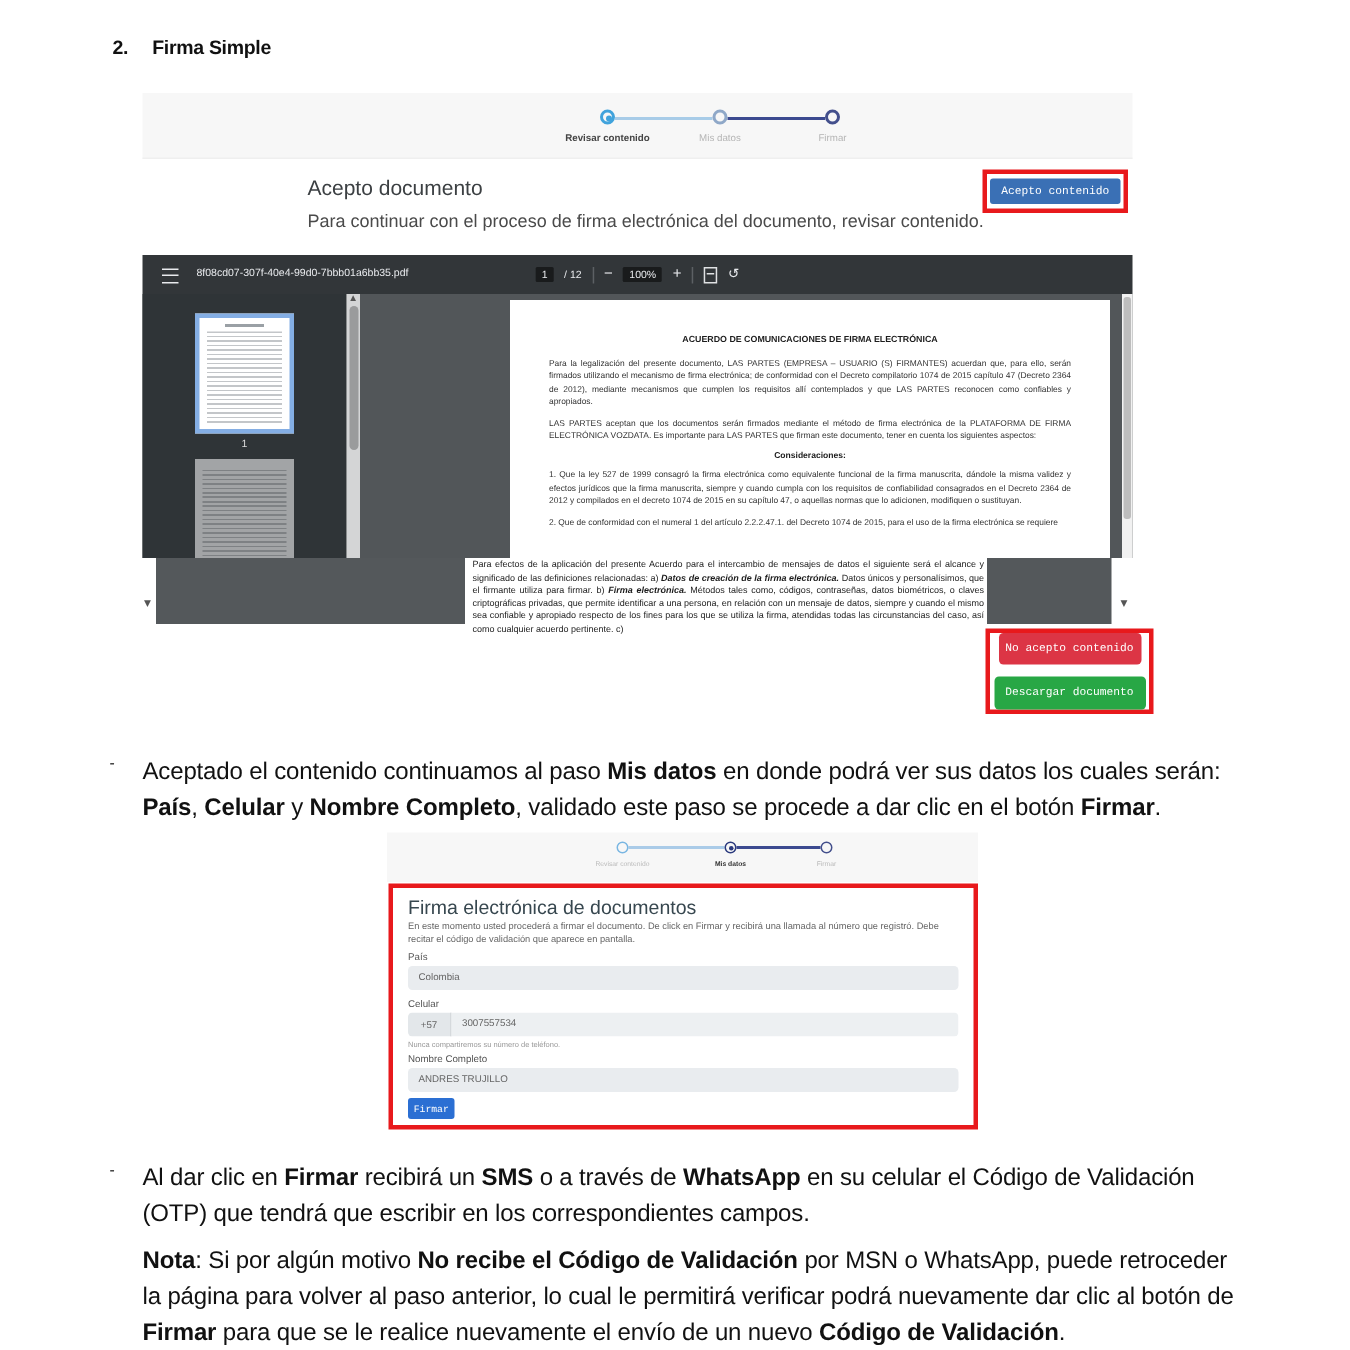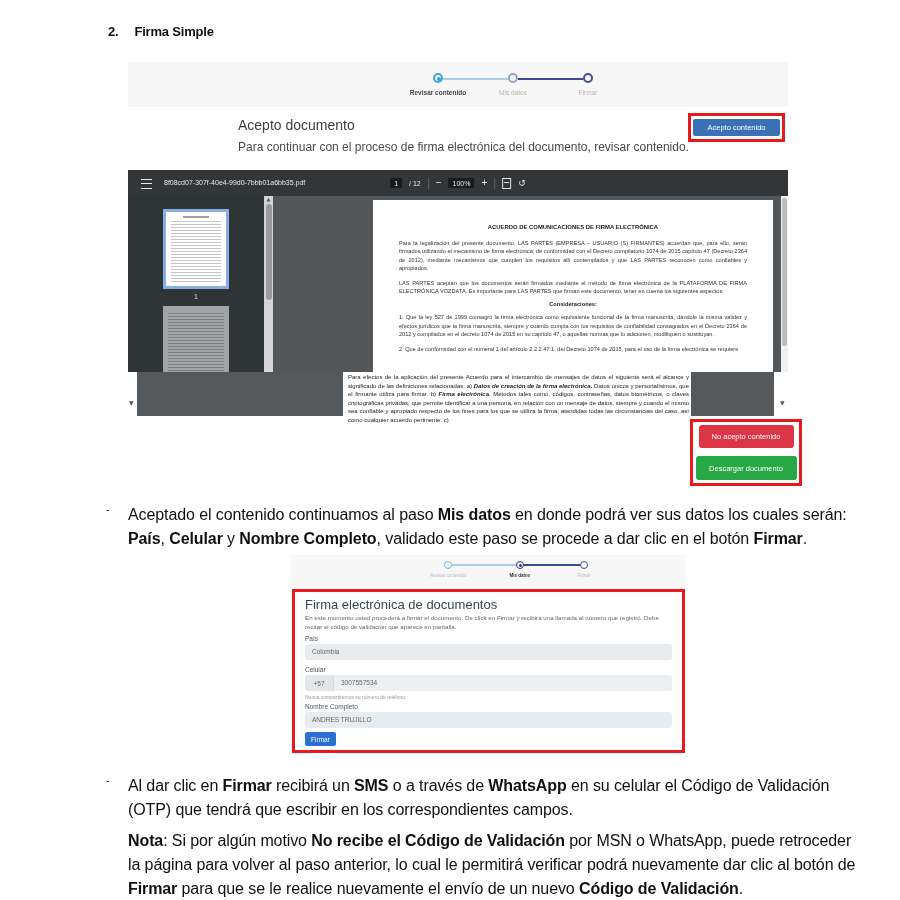--- a/index.html
+++ b/index.html
@@ -1,38 +1,38 @@
 <!DOCTYPE html>
 <html><head>
 <meta charset="utf-8">
 <style>
   html,body{margin:0;padding:0;background:#fff;}
   .canvas{position:relative;width:900px;height:900px;background:#fff;overflow:hidden;
           font-family:"Liberation Sans",sans-serif;color:#111;}
-  .abs{position:absolute;margin-left:33px;}
+  .abs{position:absolute;}
   b,.b{font-weight:bold;}
   .bi{font-weight:bold;font-style:italic;}
 
   
   #heading{left:75px;top:24px;font-size:13px;font-weight:bold;letter-spacing:-0.2px;}
   #heading .num{margin-right:16px;}
 
   
   #s1-stepbar{left:95px;top:62px;width:660px;height:43px;background:#f7f7f7;border-bottom:1px solid #efefef;}
   .stepline{position:absolute;height:2px;top:16px;}
   .stepcircle{position:absolute;width:10px;height:10px;border-radius:50%;top:11px;background:#f7f7f7;box-sizing:border-box;}
   .stepdot{position:absolute;left:2px;top:2px;width:4px;height:4px;border-radius:50%;background:#41a3dc;}
   .steplabel{position:absolute;font-size:6.5px;text-align:center;}
 
   
   #s1-title{left:205px;top:117px;font-size:14px;color:#3c4043;}
   #s1-sub{left:205px;top:140px;font-size:12px;color:#4a4a4a;}
   .redbox{border:3px solid #e8191c;box-sizing:border-box;display:flex;align-items:center;justify-content:center;}
   #rb1{left:655px;top:113px;width:97px;height:29px;}
-  .btn{display:flex;align-items:center;justify-content:center;color:#fff;border-radius:2px;cursor:pointer;}
+  .btn{display:flex;align-items:center;justify-content:center;color:#fff;border-radius:2px;cursor:pointer;font-family:Liberation Mono, monospace;}
   #btn-accept{width:87px;height:17px;background:#3a70b5;font-size:7.5px;}
 
   
   #pdf-toolbar{left:95px;top:170px;width:660px;height:26px;background:#323639;color:#e8eaed;}
   .hamburger{position:absolute;left:13px;top:9px;width:11px;height:8px;border-top:1.5px solid #e8eaed;border-bottom:1.5px solid #e8eaed;}
   .hamburger::after{content:"";position:absolute;left:0;right:0;top:2.5px;height:1.5px;background:#e8eaed;}
   #pdf-filename{position:absolute;left:36px;top:9px;font-size:7px;color:#e8eaed;}
   #tb-center{position:absolute;left:50%;top:0;height:100%;transform:translateX(-50%);
              display:flex;align-items:center;gap:7px;}
   .tb-box{background:#191b1c;padding:1.5px 4px;font-size:7px;border-radius:1px;}
@@ -68,21 +68,21 @@
 
   
   .ovf-arrow{font-family:"DejaVu Sans",sans-serif;font-size:6px;color:#555;}
   #ovf-arrow-l{left:96px;top:399px;}
   #ovf-grey-l{left:104px;top:372px;width:206px;height:44px;background:#54585b;}
   #ovf-text{left:315px;top:373px;width:341px;font-size:6px;line-height:1.42;text-align:justify;color:#1c1c1c;}
   #ovf-grey-r{left:658px;top:372px;width:83px;height:44px;background:#54585b;}
   #ovf-arrow-r{left:747px;top:399px;}
 
   
-  #rb2{left:657px;top:419px;width:112px;height:67px;flex-direction:column;gap:8px;}
+  #rb2{left:657px;top:419px;width:112px;height:57px;flex-direction:column;gap:8px;}
   #btn-reject{width:95px;height:23px;background:#dc3545;font-size:7.5px;border-radius:3px;}
   #btn-download{width:101px;height:24px;background:#28a745;font-size:7.5px;border-radius:3px;}
 
   
   .bullet-dash{left:73px;font-size:10.5px;}
   .bullet-body{left:95px;width:738px;font-size:16px;line-height:1.5;letter-spacing:-0.1px;color:#111;}
   #bullet1-dash,#bullet1{top:503px;}
   #bullet2-dash,#bullet2{top:774px;}
   .nota{margin-top:7px;}
 

